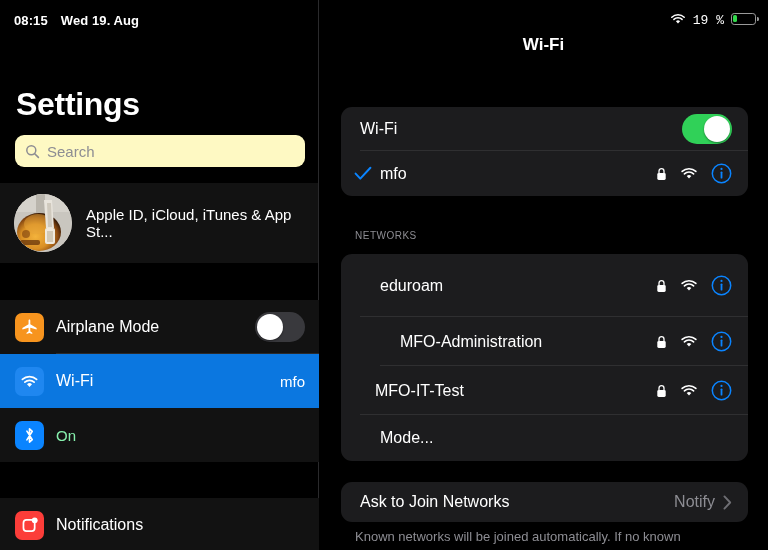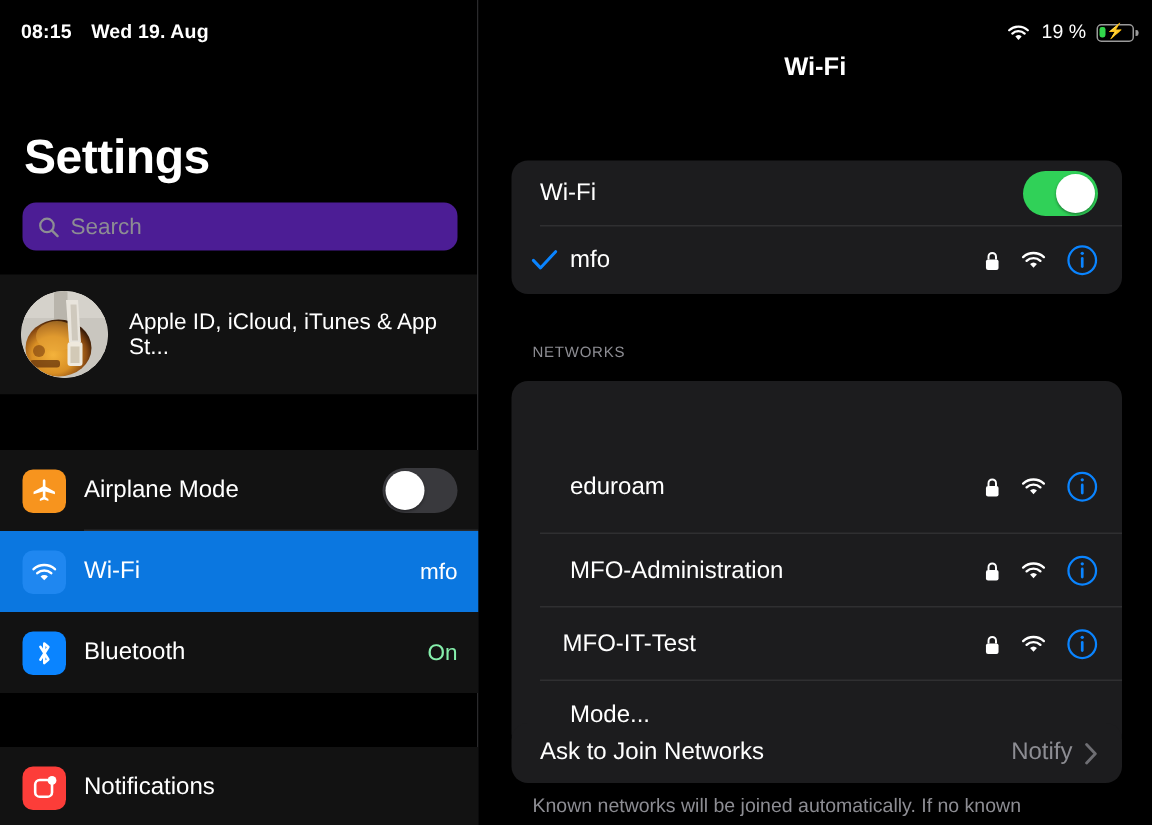--- a/index.html
+++ b/index.html
@@ -13,35 +13,35 @@
   }
   .screen { position:relative; width:768px; height:550px; background:#000; display:flex; }
 
   
   .statusbar{
     position:absolute; top:0; left:0; width:768px; height:24px;
     display:flex; align-items:center; justify-content:space-between;
     padding:16px 12px 0 14px; font-size:13px; z-index:20; pointer-events:none;
   }
   .status-left{ display:flex; align-items:center; gap:13px; font-weight:600; letter-spacing:.1px;}
-  .status-right{ display:flex; align-items:flex-end; gap:7px; font-size:13px; font-weight:500;}
+  .status-right{ display:flex; align-items:flex-start; gap:7px; font-size:13px; font-weight:500;font-family:Liberation Mono, monospace;}
   .wifi-glyph{ display:inline-block; }
   .battery{ position:relative; width:25px; height:12px; border:1.3px solid #9a9a9a; border-radius:3.2px; display:flex; align-items:center; padding:1.2px;}
   .battery:after{ content:""; position:absolute; right:-3.5px; top:3.6px; width:2px; height:4.4px; background:#9a9a9a; border-radius:0 1.5px 1.5px 0;}
   .battery-fill{ height:100%; background:#32d74b; border-radius:1.6px;}
   .bolt{ position:absolute; left:50%; top:50%; transform:translate(-50%,-50%); font-size:10px; line-height:1; color:#000;}
 
   
   .sidebar{ width:319px; height:550px; background:#000; position:relative; flex:none; }
   .sidebar-divider{ position:absolute; top:0; right:0; width:1px; height:550px; background:#2a2a2c;}
   .settings-title{ font-size:32px; font-weight:700; letter-spacing:-0.3px; padding:86px 0 0 16px; }
 
   .search-wrap{ padding:12px 14px 0 15px; }
   .search-field{
-    height:32px; background:#4c1d95; border-radius:9px;
+    height:32px; background:#fef9c3; border-radius:9px;
     display:flex; align-items:center; gap:7px; padding:0 10px;
   }
   .search-ph{ color:#8d8d93; font-size:15px; }
 
   .group{ background:#121212; }
   .gap{ height:37px; background:#000; }
   .gap-sm{ height:36px; background:#000; }
 
   .row{
     height:54px; display:flex; align-items:center; padding:0 14px 0 15px;
@@ -198,21 +198,20 @@
         <span class="row-value">mfo</span>
 
       </div>
 
       <div class="row no-sep">
         <span class="app-icon ic-bt">
           <svg width="17" height="19" viewBox="0 0 16 22">
             <path d="M5 6 L11.2 15.8 L8 18.6 V3.4 L11.2 6.2 L5 16" stroke="#fff" stroke-width="1.9" fill="none" stroke-linejoin="round" stroke-linecap="round"></path>
           </svg>
         </span>
-        <span class="row-label">Bluetooth</span>
         <span class="row-value">On</span>
 
       </div>
 
     </div>
 
     <div class="gap-sm"></div>
 
     <div class="group">
 
@@ -284,21 +283,21 @@
           </span>
         </span>
 
       </div>
     </div>
 
     <div class="section-label" style="top:230px;">NETWORKS</div>
 
     <div class="card" style="top:254px;">
 
-      <div class="crow" style="height:63px;margin-top:39px;">
+      <div class="crow" style="height:63px;">
         <span class="spacer-check"></span>
         <span class="crow-label">eduroam</span>
         <span class="row-icons">
           <span>
             <svg width="11" height="14" viewBox="0 0 11 14">
               <path d="M3 6V4.1a2.5 2.5 0 0 1 5 0V6" stroke="#fff" stroke-width="1.3" fill="none"></path>
               <rect x="1.3" y="6" width="8.4" height="7" rx="1.4" fill="#fff"></rect>
             </svg>
           </span>
           <span>
@@ -312,21 +311,21 @@
             <svg width="21" height="21" viewBox="0 0 21 21">
               <circle cx="10.5" cy="10.5" r="9.2" stroke="#0a84ff" stroke-width="1.5" fill="none"></circle>
               <circle cx="10.5" cy="5.9" r="1.1" fill="#0a84ff"></circle>
               <rect x="9.6" y="8.4" width="1.8" height="7.2" rx=".9" fill="#0a84ff"></rect>
             </svg>
           </span>
         </span>
         <span class="csep"></span>
       </div>
 
-      <div class="crow" style="height:49px;">
+      <div class="crow" style="height:49px;margin-left:20px;">
         <span class="spacer-check"></span>
         <span class="crow-label">MFO-Administration</span>
         <span class="row-icons">
           <span>
             <svg width="11" height="14" viewBox="0 0 11 14">
               <path d="M3 6V4.1a2.5 2.5 0 0 1 5 0V6" stroke="#fff" stroke-width="1.3" fill="none"></path>
               <rect x="1.3" y="6" width="8.4" height="7" rx="1.4" fill="#fff"></rect>
             </svg>
           </span>
           <span>

